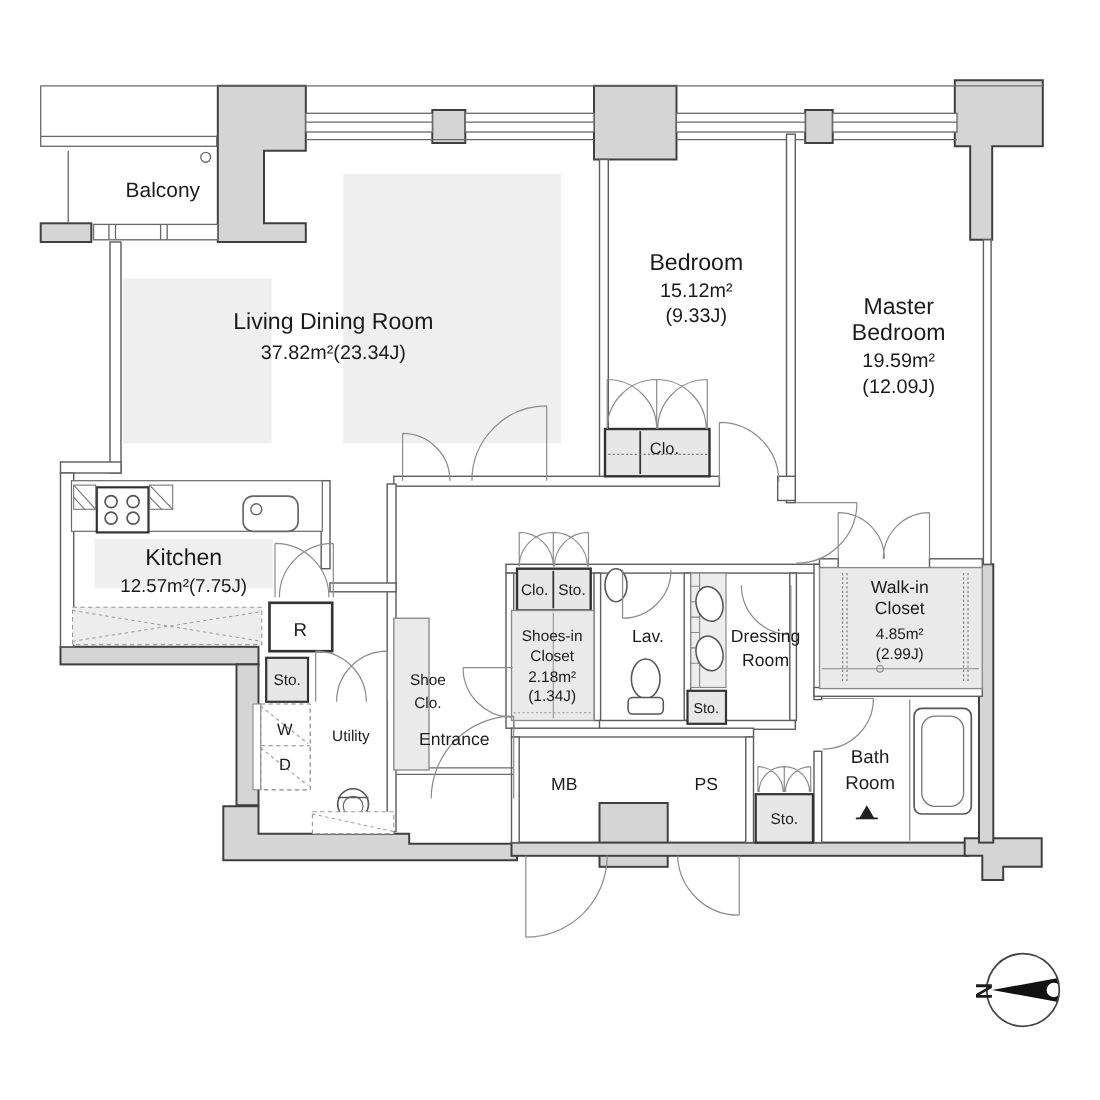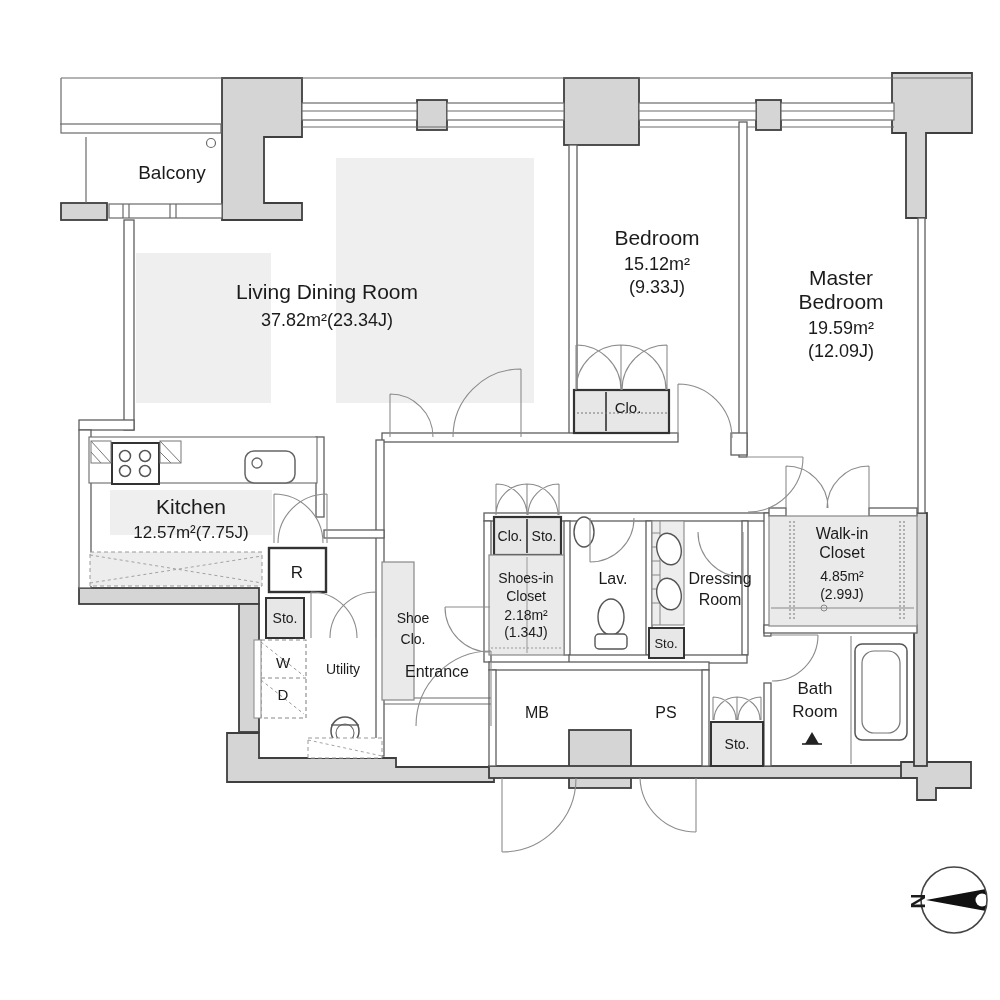--- a/index.html
+++ b/index.html
@@ -1,16 +1,16 @@
 <!DOCTYPE html>
 <html><head>
 <meta charset="utf-8">
 <style>
   html,body{margin:0;padding:0;background:#ffffff;}
-  .stage{width:887px;height:1000px;position:relative;font-family:"Liberation Sans",sans-serif;padding-left:24px;}
+  .stage{width:887px;height:1000px;position:relative;font-family:"Liberation Sans",sans-serif;}
   svg{display:block;}
   .lbl{fill:#1b1b1b;font-family:"Liberation Sans",sans-serif;}
   .t21{font-size:21px;} .t19{font-size:19px;} .t18{font-size:18px;} .t17{font-size:17px;}
   .t16{font-size:16px;} .t15{font-size:15px;} .t14{font-size:14px;} .t13{font-size:13px;}
   .nfont{font-size:21px;font-weight:bold;}
 </style>
 </head>
 <body>
 
 <div class="stage">

